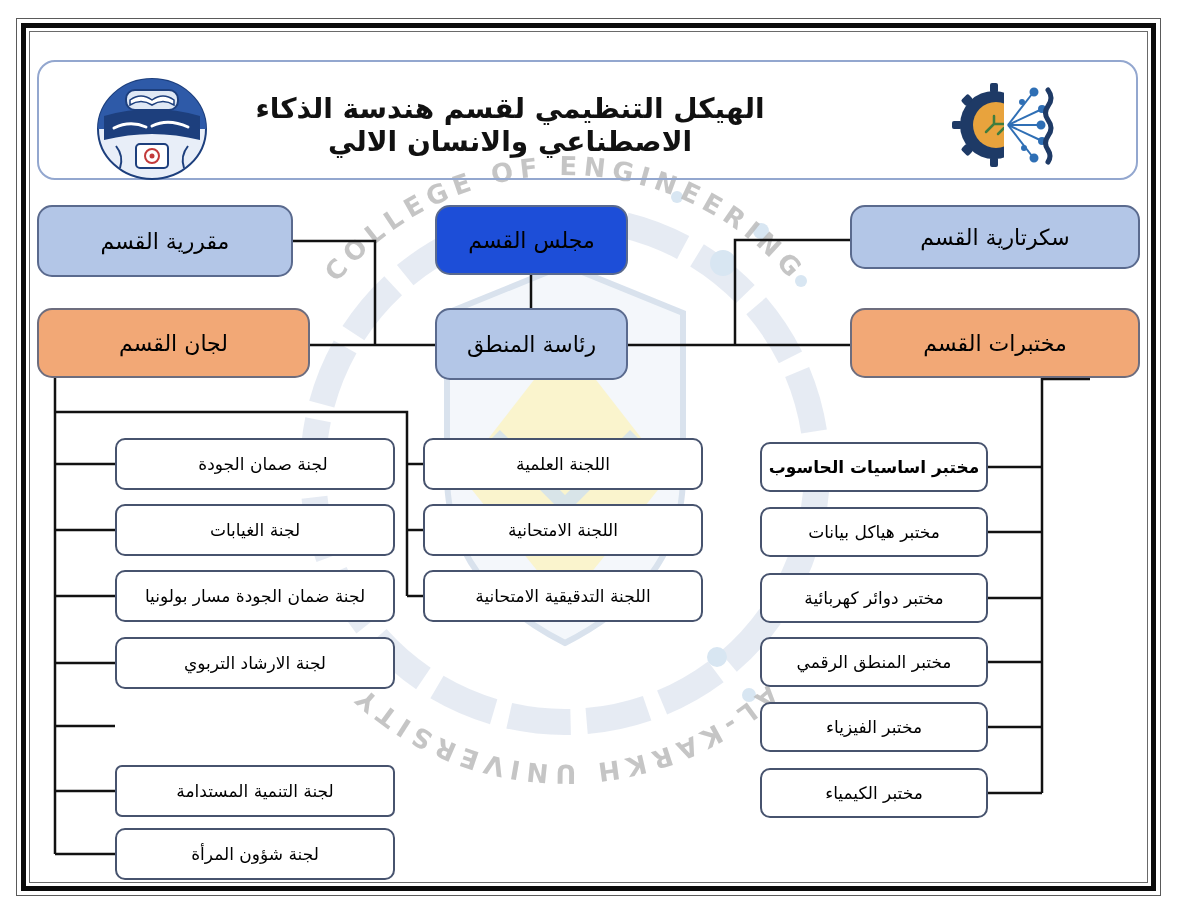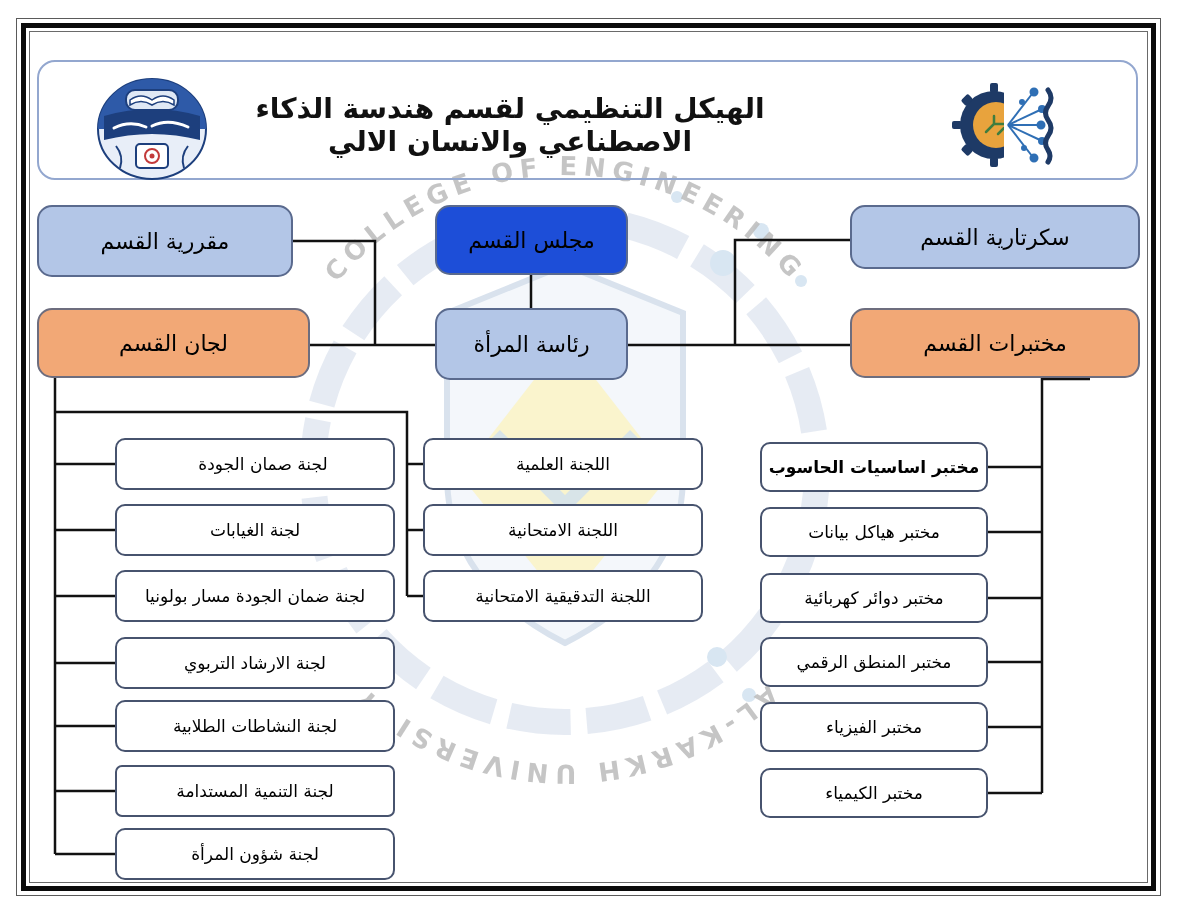--- a/index.html
+++ b/index.html
@@ -137,28 +137,27 @@
         <path d="M988 727 H1042"></path>
         <path d="M988 793 H1042"></path>
     </g>
   </svg>
 
   <div class="node n-big blue-light" style="left:37px;top:205px;width:256px;height:72px;">مقررية القسم</div>
   <div class="node n-big blue-med" style="left:435px;top:205px;width:193px;height:70px;">مجلس القسم</div>
   <div class="node n-big blue-light" style="left:850px;top:205px;width:290px;height:64px;">سكرتارية القسم</div>
 
   <div class="node n-big orange" style="left:37px;top:308px;width:273px;height:70px;">لجان القسم</div>
-  <div class="node n-big blue-light" style="left:435px;top:308px;width:193px;height:72px;">رئاسة المرأة</div>
+  <div class="node n-big blue-light" style="left:435px;top:308px;width:193px;height:72px;">رئاسة المنطق</div>
   <div class="node n-big orange" style="left:850px;top:308px;width:290px;height:70px;">مختبرات القسم</div>
 
   <div class="node n-sm" style="left:115px;top:438px;width:280px;height:52px;padding-left:16px;">لجنة صمان الجودة</div>
   <div class="node n-sm" style="left:115px;top:504px;width:280px;height:52px;">لجنة الغيابات</div>
   <div class="node n-sm" style="left:115px;top:570px;width:280px;height:52px;">لجنة ضمان الجودة مسار بولونيا</div>
   <div class="node n-sm" style="left:115px;top:637px;width:280px;height:52px;">لجنة الارشاد التربوي</div>
-  <div class="node n-sm" style="left:115px;top:700px;width:280px;height:52px;">لجنة النشاطات الطلابية</div>
   <div class="node n-sm" style="left:115px;top:765px;width:280px;height:52px;border-radius:7px;">لجنة التنمية المستدامة</div>
   <div class="node n-sm" style="left:115px;top:828px;width:280px;height:52px;">لجنة شؤون المرأة</div>
 
   <div class="node n-sm" style="left:423px;top:438px;width:280px;height:52px;">اللجنة العلمية</div>
   <div class="node n-sm" style="left:423px;top:570px;width:280px;height:52px;">اللجنة التدقيقية الامتحانية</div>
   <div class="node n-sm" style="left:423px;top:504px;width:280px;height:52px;">اللجنة الامتحانية</div>
 
   <div class="node n-sm bold" style="left:760px;top:442px;width:228px;height:50px;">مختبر اساسيات الحاسوب</div>
   <div class="node n-sm" style="left:760px;top:507px;width:228px;height:50px;">مختبر هياكل بيانات</div>
   <div class="node n-sm" style="left:760px;top:573px;width:228px;height:50px;">مختبر دوائر كهربائية</div>

